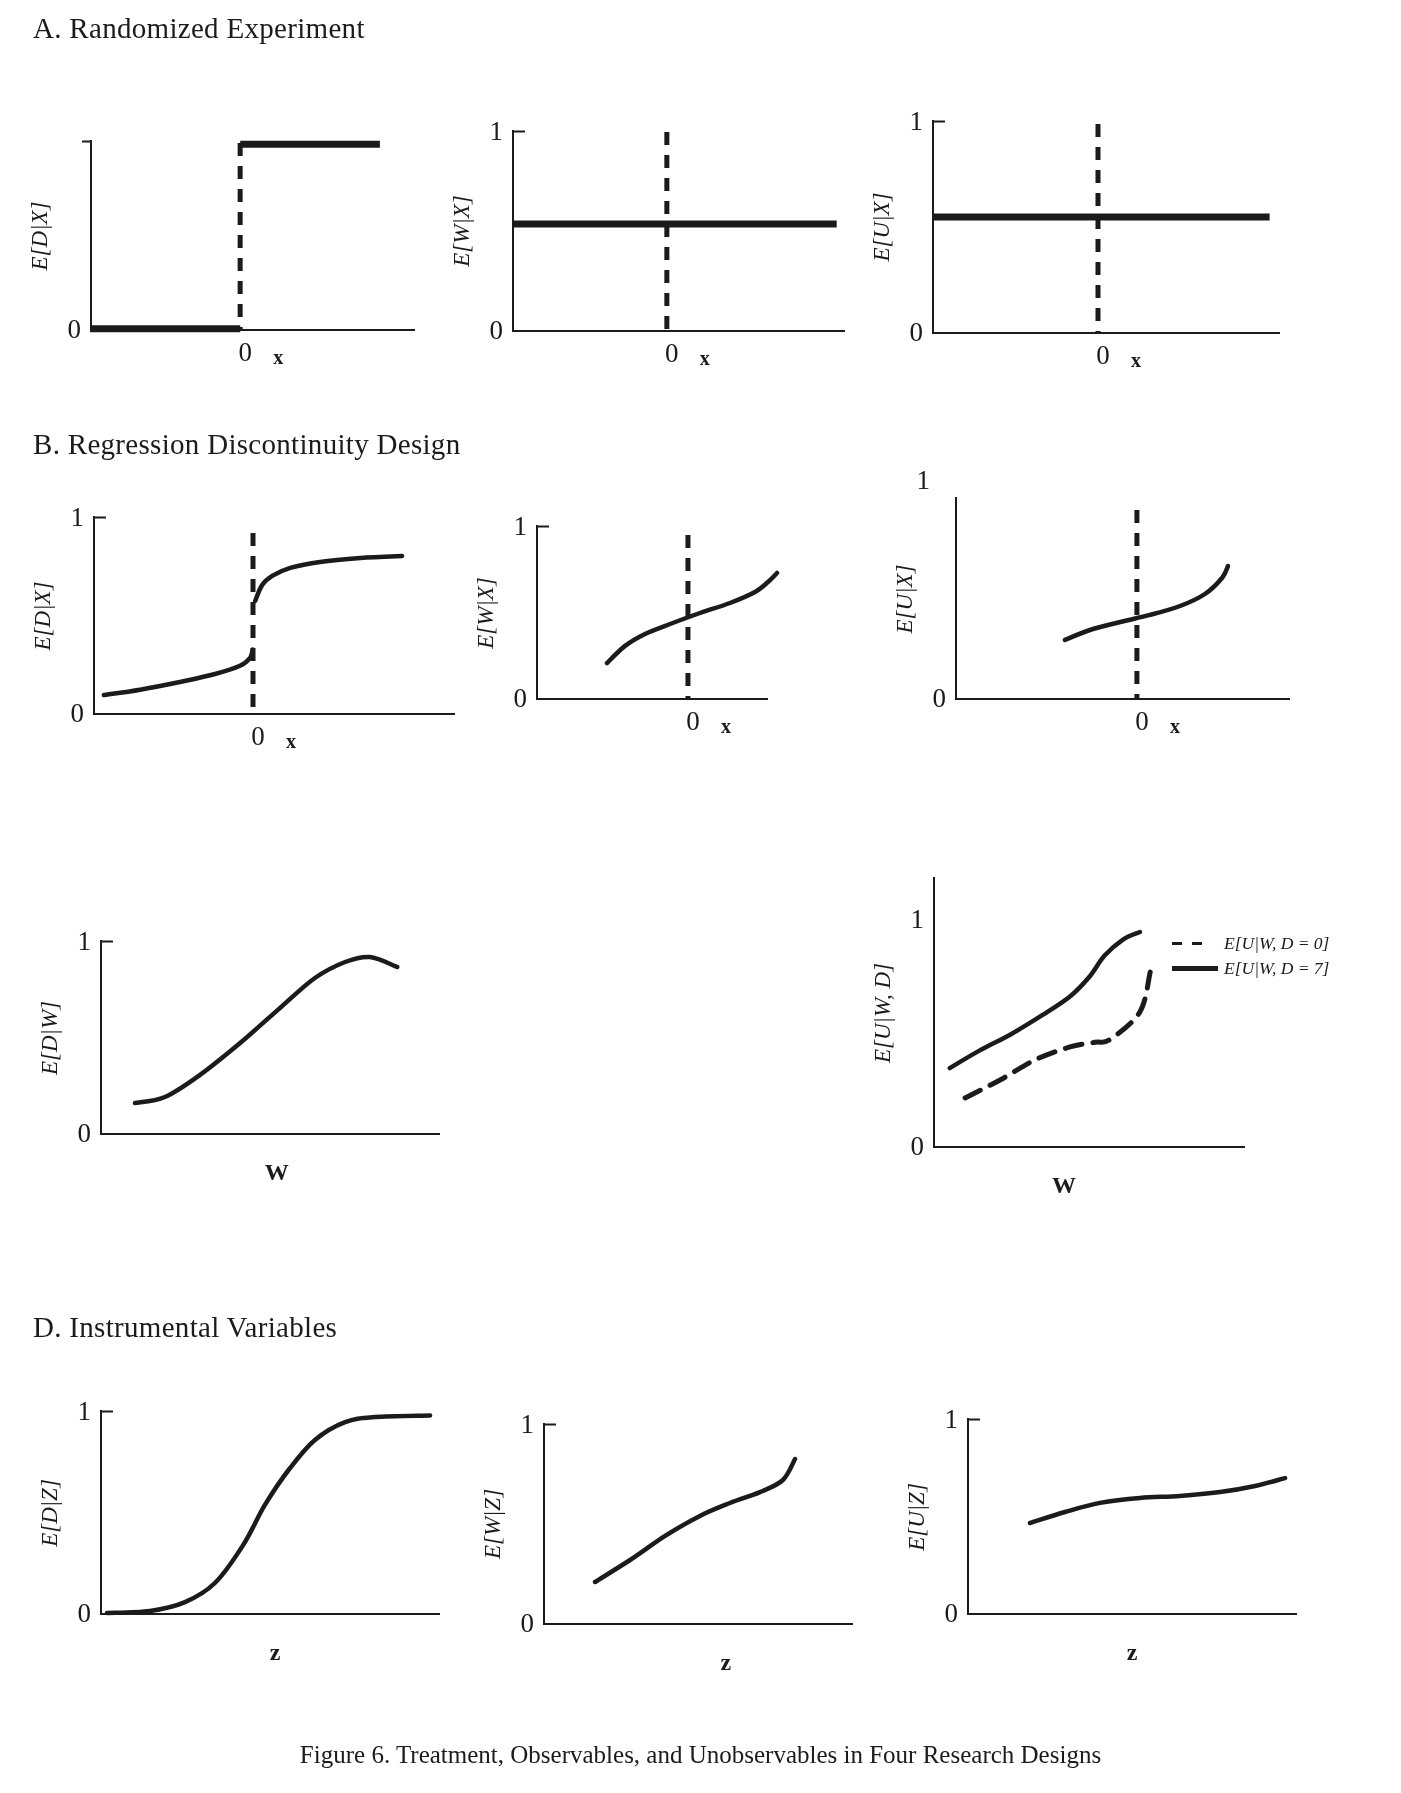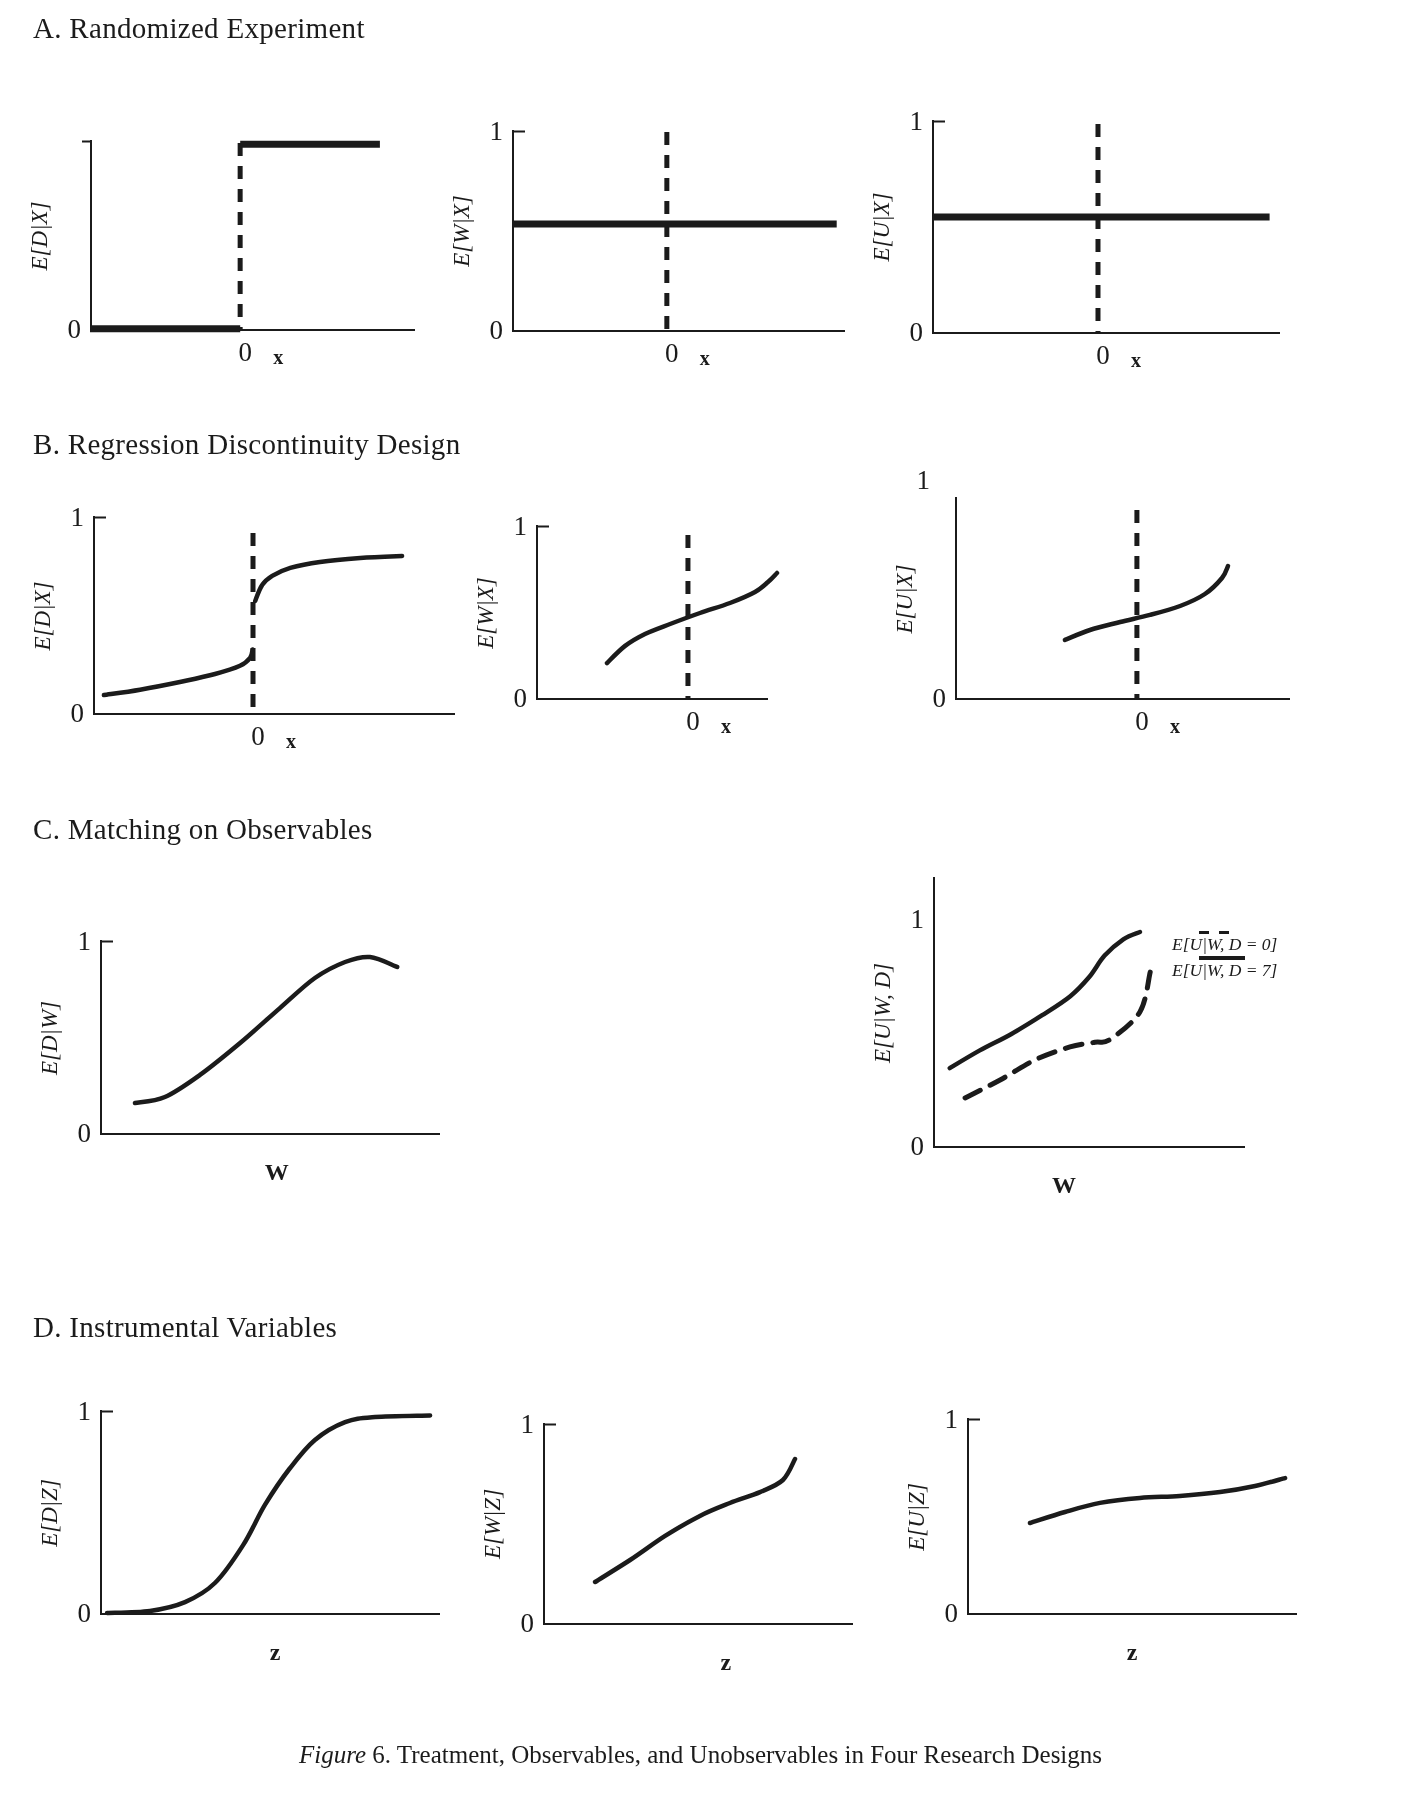--- a/index.html
+++ b/index.html
@@ -8,36 +8,35 @@
   .ptitle{position:absolute;font-size:29px;letter-spacing:.3px;}
   .plot{position:absolute;}
   .plot svg{position:absolute;left:0;top:0;overflow:visible;}
   .plbl{position:absolute;white-space:nowrap;}
   .num{font-size:27px;}
   .ylab{font-size:23px;font-style:italic;left:-50px;top:50%;
         transform:translate(-50%,-50%) rotate(-90deg);}
   .xvs{font-size:20px;font-weight:bold;}
   .xvb{font-size:24px;font-weight:bold;}
   .legend{position:absolute;left:1172px;top:931px;}
-  .lrow{display:flex;align-items:center;height:25px;flex-direction:column;}
+  .lrow{display:flex;align-items:center;height:25px;}
   .lmark-dash{width:38px;height:3px;margin-right:14px;
     background:repeating-linear-gradient(90deg,#1b1b1b 0 10px,transparent 10px 20px);}
   .lmark-solid{width:46px;height:5px;margin-right:6px;background:#1b1b1b;}
   .llab{font-size:17.5px;font-style:italic;}
   .caption{position:absolute;top:1741px;left:0;width:100%;text-align:center;font-size:25px;}
-  .caption .it{font-style:italic;}
+  .caption .it{}
 </style>
 </head>
 <body>
 
 <div id="page">
 
   <div class="ptitle" style="left:33px;top:428px">B. Regression Discontinuity Design</div>
   <div class="ptitle" style="left:33px;top:12px">A. Randomized Experiment</div>
-  <div class="ptitle" style="left:33px;top:813px">C. Matching on Observables</div>
   <div class="ptitle" style="left:33px;top:1311px">D. Instrumental Variables</div>
 
   <div class="plot" style="left:90px;top:140px;width:325px;height:191px">
       <svg width="325" height="191" viewBox="0 0 325 191">
         <line x1="1" y1="0" x2="1" y2="191" stroke="#1b1b1b" stroke-width="2"></line>
         <line x1="0" y1="190" x2="325" y2="190" stroke="#1b1b1b" stroke-width="2"></line>
         <line x1="-8" y1="1.5" x2="1" y2="1.5" stroke="#1b1b1b" stroke-width="2"></line>
         <line x1="150.15" y1="3" x2="150.15" y2="191" stroke="#1b1b1b" stroke-width="5" stroke-dasharray="13 10"></line>
         <path d="M 0.0 188.7 L 150.2 188.7" fill="none" stroke="#1b1b1b" stroke-width="7" stroke-linecap="butt" stroke-linejoin="round"></path>
         <path d="M 150.2 4.2 L 289.9 4.2" fill="none" stroke="#1b1b1b" stroke-width="7" stroke-linecap="butt" stroke-linejoin="round"></path>

